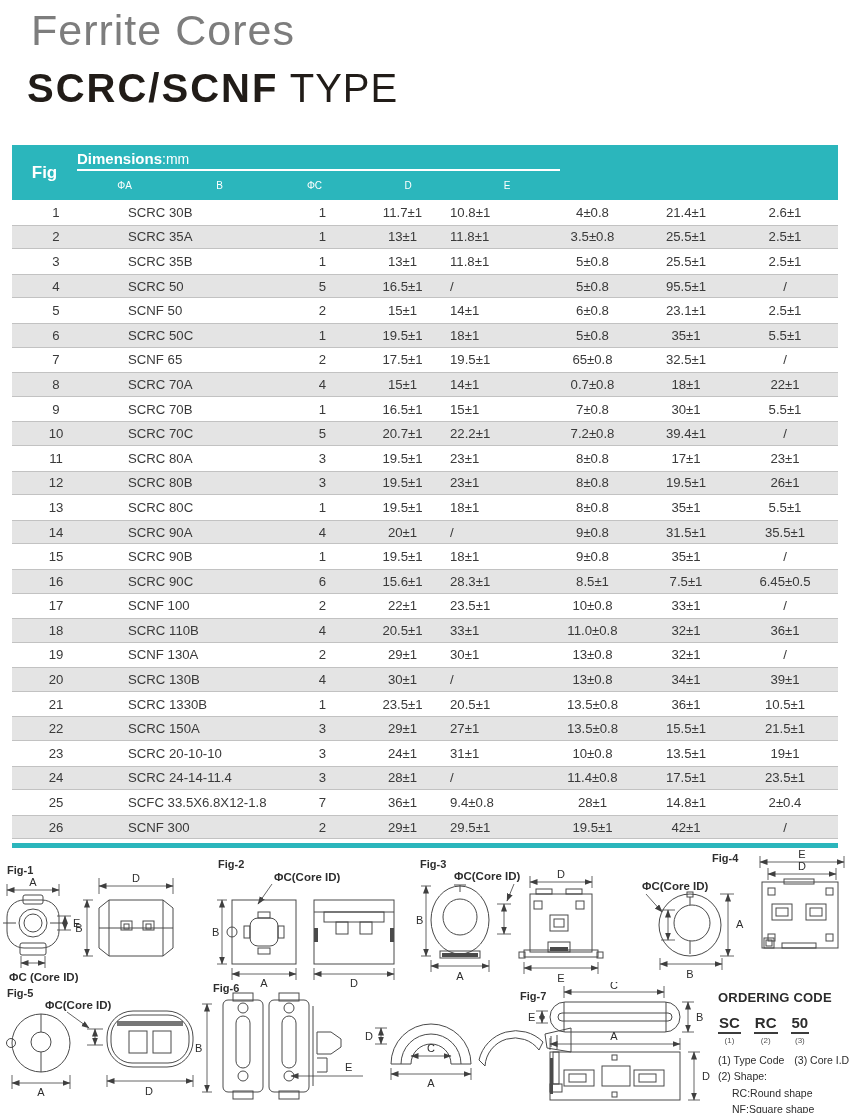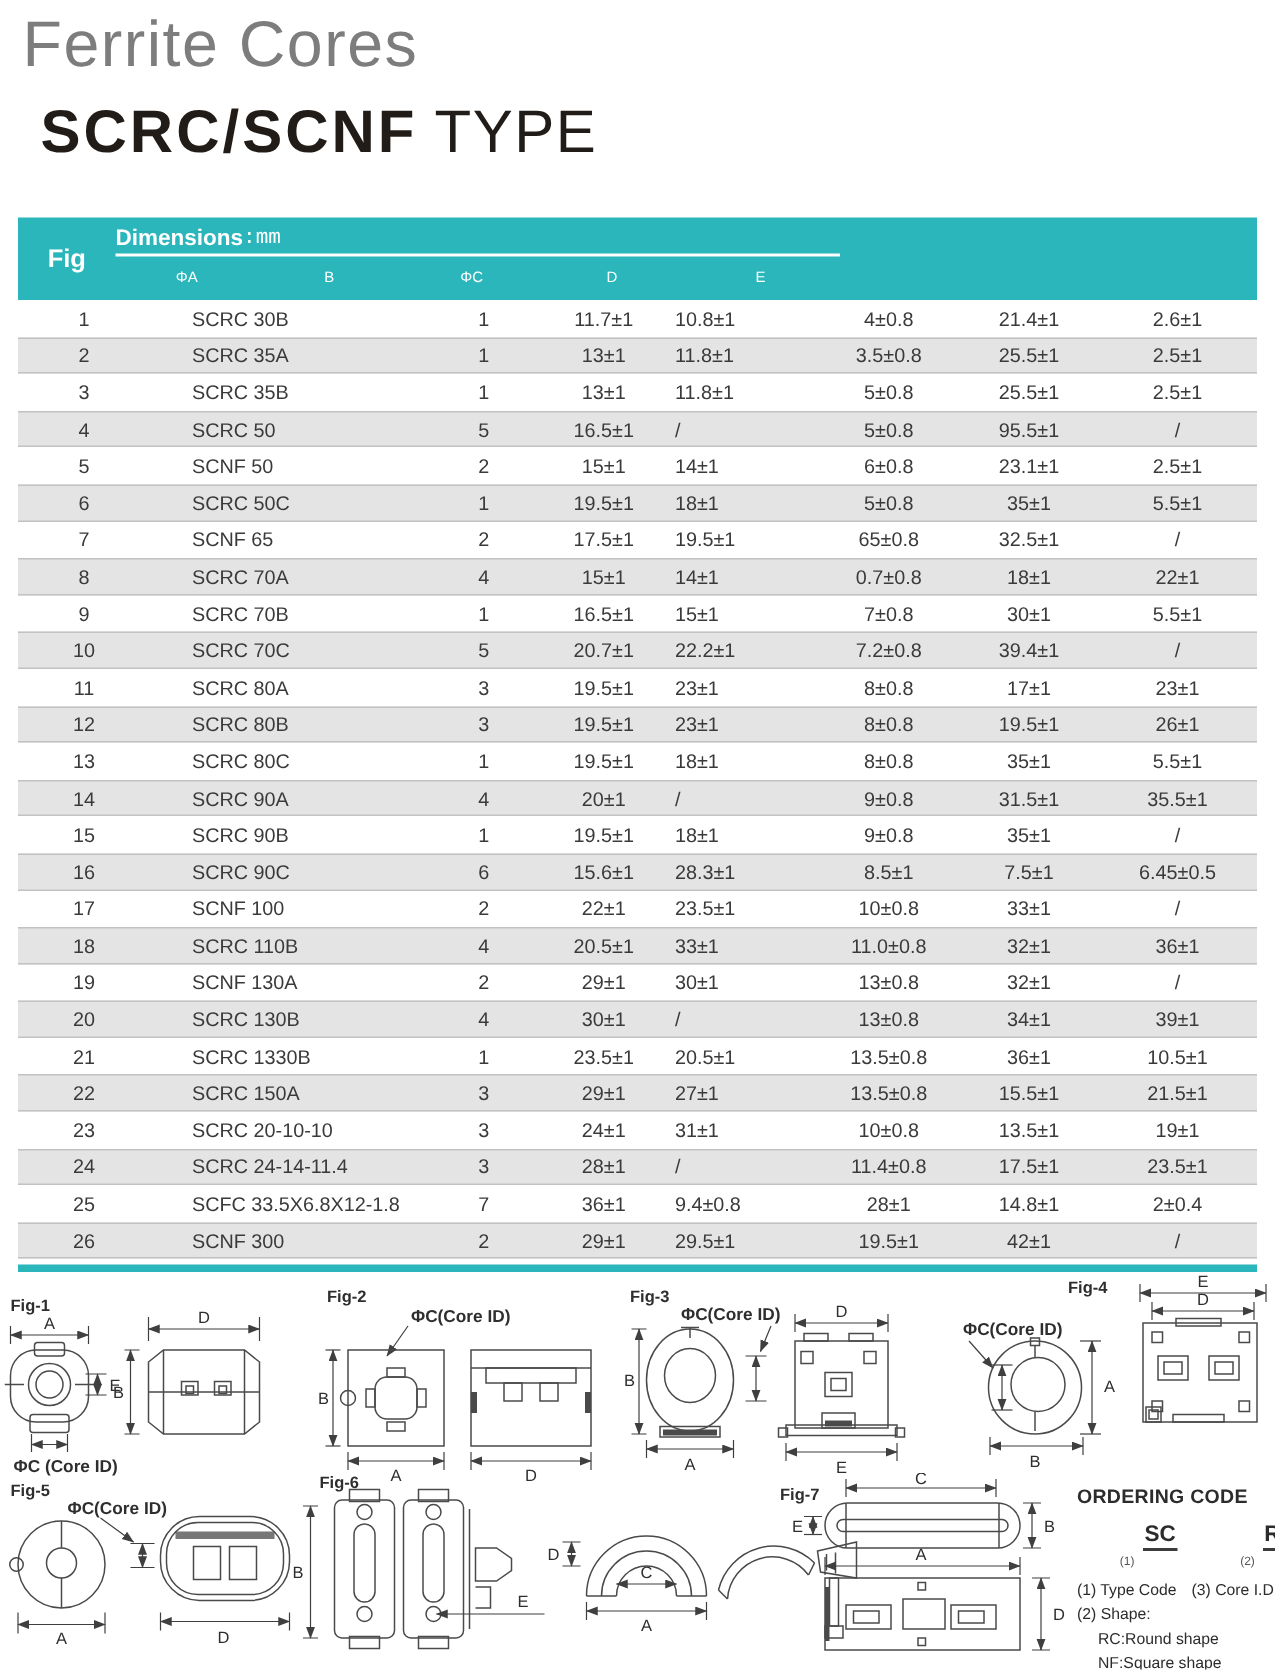--- a/index.html
+++ b/index.html
@@ -1,36 +1,36 @@
 <!DOCTYPE html>
 <html><head>
 <meta charset="utf-8">
 <style>
   html,body{margin:0;padding:0;}
   body{
     width:850px;height:1113px;position:relative;background:#ffffff;
     font-family:"Liberation Sans", sans-serif;overflow:hidden;
   }
-  .title1{position:absolute;left:15px;top:6px;font-size:43px;color:#7d7d7d;font-weight:normal;letter-spacing:1px;}
+  .title1{position:absolute;left:31px;top:6px;font-size:43px;color:#7d7d7d;font-weight:normal;letter-spacing:1px;}
   .title2{position:absolute;left:27px;top:66px;font-size:40px;color:#211c18;white-space:nowrap;}
   .title2 .heavy{font-weight:bold;letter-spacing:2px;}
   .title2 .rest{font-weight:normal;letter-spacing:1px;}
 
   
   .spec-table{position:absolute;left:12px;top:145px;width:826px;}
   .thead{display:flex;background:#2bb6bc;color:#fff;height:55px;}
   .th{display:flex;align-items:center;justify-content:center;font-size:17px;font-weight:bold;}
   .th-no{width:88px;}
   .th-spec{width:190px;}
   .th-fig{width:65px;}
   .dims{width:483px;display:flex;flex-direction:column;}
   .dims-title{height:26px;display:flex;align-items:flex-end;justify-content:flex-start;
     border-bottom:2px solid #ffffff;padding-bottom:2px;box-sizing:border-box;}
   .dims-title .dword{font-size:15px;font-weight:bold;}
-  .dims-title .dunit{font-size:14px;font-weight:normal;font-family:Liberation Mono, monospace;}
+  .dims-title .dunit{font-size:14px;font-weight:normal;}
   .dims-sub{flex:1;display:flex;align-items:center;font-size:10px;font-weight:normal;}
   .ds{text-align:center;}
   .ds-a{width:95px;} .ds-b{width:95px;} .ds-c{width:95px;} .ds-d{width:92px;} .ds-e{width:106px;}
 
   .tbody{width:826px;}
   .row{display:flex;height:24.6px;align-items:center;font-size:13.2px;color:#3a3a3a;box-sizing:border-box;}
   .row.even{background:#e4e4e4;border-top:1px solid #c2c2c2;border-bottom:1px solid #c2c2c2;}
   .cell{white-space:nowrap;}
   .c-no{width:88px;text-align:center;}
   .c-spec{width:190px;text-align:left;padding-left:28px;box-sizing:border-box;}
@@ -51,21 +51,21 @@
   svg .ext{stroke:#3f3f3f;stroke-width:0.8;}
   svg text{font-family:"Liberation Sans", sans-serif;font-size:11px;fill:#2e2e2e;}
   svg text.lbl{font-size:11px;font-weight:bold;}
   svg text.core{font-size:11.5px;font-weight:bold;}
 
   
   .ordering{position:absolute;left:718px;top:990px;width:135px;color:#2c2c2c;}
   .oc-title{font-size:13px;font-weight:bold;letter-spacing:0.2px;}
   .oc-code{display:flex;gap:13px;margin-top:9px;}
   .oc-part{display:flex;flex-direction:column;align-items:center;}
-  .oc-code-text{font-size:15px;font-weight:bold;border-bottom:2px solid #3c3c3c;padding:0 1px 1px 1px;margin-left:44px;}
+  .oc-code-text{font-size:15px;font-weight:bold;border-bottom:2px solid #3c3c3c;padding:0 1px 1px 1px;}
   .oc-code-num{font-size:8px;color:#555;margin-top:2px;}
   .oc-notes{margin-top:7px;font-size:10.5px;line-height:1.55;white-space:nowrap;}
   .oc-note3{margin-left:10px;}
   .oc-indent{padding-left:14px;}
 </style>
 </head>
 <body>
 
 <div class="title1">Ferrite Cores</div>
 <div class="title2">

